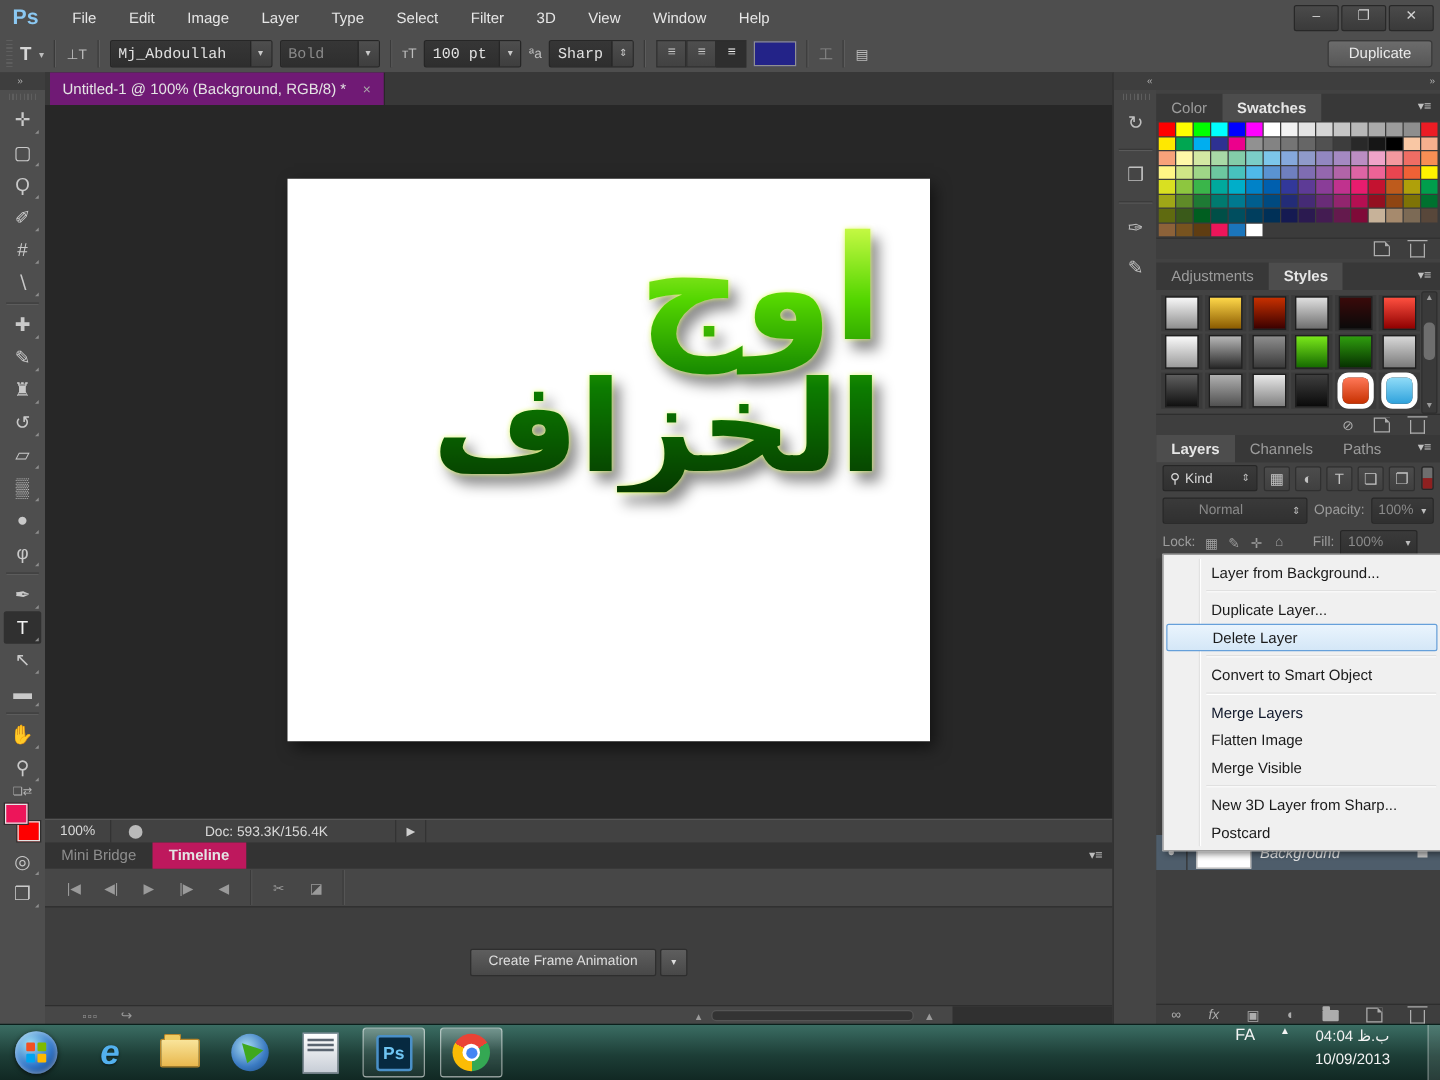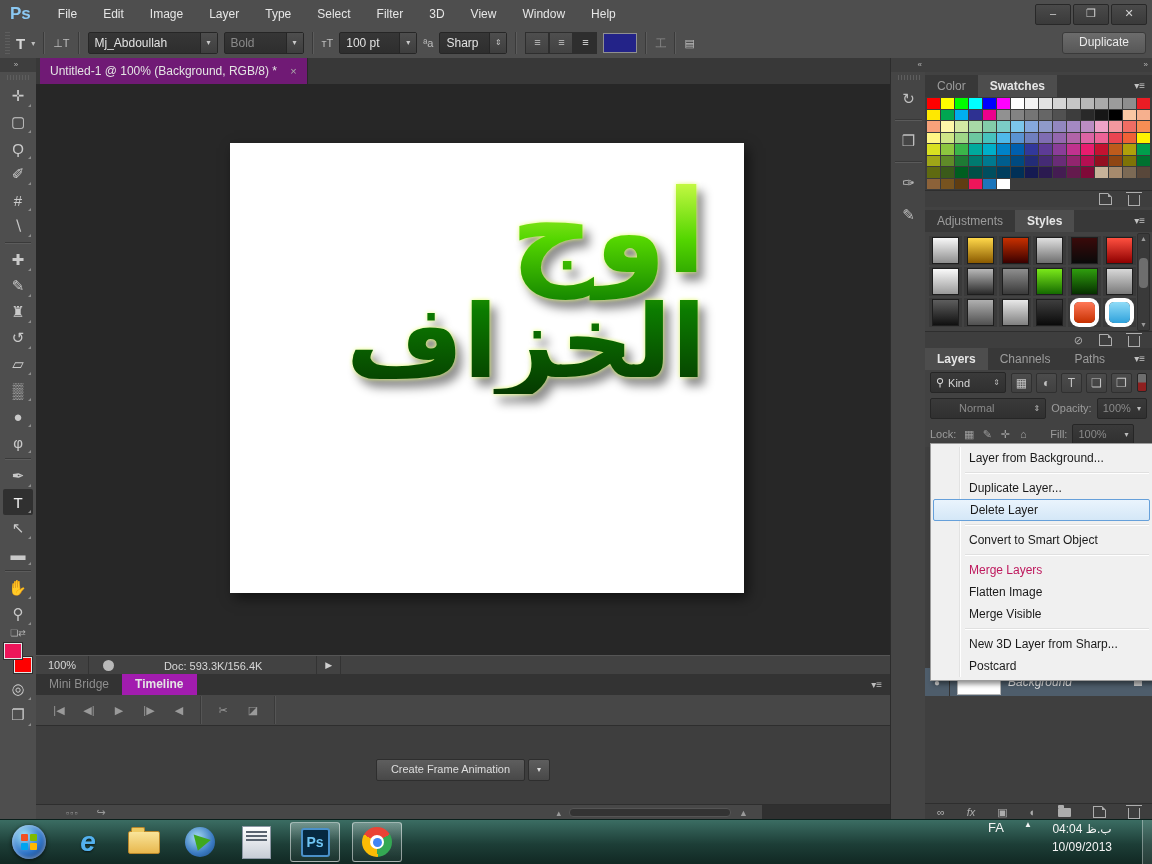--- a/index.html
+++ b/index.html
@@ -16,21 +16,21 @@
   
   .optionsbar{position:absolute;top:28px;left:0;right:0;height:30px;background:#4E4E4E;
     border-bottom:1px solid #242424;display:flex;align-items:center;gap:6px;padding-left:5px;font-size:12px;}
   .grip-v{width:5px;height:22px;background:repeating-linear-gradient(#5E5E5E 0 1px,transparent 1px 3px);}
   .ob-sep{width:1px;height:22px;background:#3A3A3A;border-right:1px solid #5C5C5C;margin:0 2px;}
   .ob-icon{color:#D6D6D6;font-size:15px;font-weight:bold;}
   .ob-icon.small{font-size:11px;font-weight:normal;color:#BDBDBD;}
   .dd-arrow{font-size:8px;color:#BDBDBD;}
   .combo{height:20px;background:linear-gradient(#363636,#2E2E2E);border:1px solid #262626;border-radius:2px;
     display:flex;align-items:center;color:#E2E2E2;}
-  .combo .val{padding:0 6px;flex:1;white-space:nowrap;overflow:hidden;}
+  .combo .val{padding:0 6px;flex:1;white-space:nowrap;overflow:hidden;font-family:Liberation Mono, monospace;}
   .combo .btn{width:16px;height:100%;background:linear-gradient(#4E4E4E,#3E3E3E);border-left:1px solid #262626;
     text-align:center;font-size:8px;line-height:19px;color:#C9C9C9;}
   .combo.disabled .val{color:#8A8A8A;}
   .align-btn{width:22px;height:20px;background:linear-gradient(#4E4E4E,#424242);border:1px solid #2E2E2E;
     color:#C9C9C9;font-size:11px;text-align:center;line-height:19px;}
   .align-btn.active{background:#2E2E2E;color:#EFEFEF;}
   .type-color{width:32px;height:18px;border:1px solid #909090;}
   .ws-btn{margin-left:auto;margin-right:6px;height:20px;padding:0 16px;background:linear-gradient(#6C6C6C,#575757);
     border:1px solid #3A3A3A;border-radius:3px;color:#EAEAEA;line-height:19px;}
   
@@ -67,21 +67,21 @@
   .statusbar{position:absolute;top:655px;left:36px;width:854px;height:19px;background:#424242;border-top:1px solid #555;
     display:flex;align-items:center;font-size:11px;color:#D8D8D8;}
   .sb-zoom{padding:0 12px;border-right:1px solid #333;height:100%;line-height:19px;}
   .sb-page{width:11px;height:11px;border-radius:50%;background:#B9B9B9;margin:0 14px;}
   .sb-doc{width:170px;text-align:center;}
   .sb-arrow{color:#CFCFCF;font-size:9px;margin-left:18px;border-left:1px solid #333;border-right:1px solid #333;height:100%;line-height:19px;padding:0 8px;}
   
   .timeline{position:absolute;top:674px;left:36px;width:854px;height:146px;background:#3E3E3E;}
   .tl-tabs{height:21px;background:#333333;display:flex;font-size:12px;}
   .tl-tab{padding:0 13px;line-height:21px;color:#8E8E8E;}
-  .tl-tab.active{background:#a21caf;color:#E4E4E4;font-weight:bold;}
+  .tl-tab.active{background:#be185d;color:#E4E4E4;font-weight:bold;}
   .tl-menu{margin-left:auto;color:#BDBDBD;font-size:10px;line-height:21px;padding-right:8px;}
   .tl-controls{height:30px;background:#474747;display:flex;align-items:center;color:#9A9A9A;padding-left:8px;}
   .tl-btn{width:30px;text-align:center;font-size:11px;}
   .tl-vsep{width:1px;height:28px;background:#3A3A3A;border-right:1px solid #555;margin:0 6px;}
   .tl-content{height:78px;background:#3E3E3E;border-top:1px solid #2E2E2E;position:relative;}
   .create-wrap{position:absolute;top:33px;left:0;right:0;display:flex;justify-content:center;gap:3px;}
   .create-btn{height:20px;padding:0 14px;background:linear-gradient(#5E5E5E,#484848);border:1px solid #2E2E2E;
     border-radius:2px;font-size:11px;color:#DEDEDE;line-height:19px;}
   .create-dd{width:20px;height:20px;background:linear-gradient(#5E5E5E,#484848);border:1px solid #2E2E2E;
     border-radius:2px;font-size:8px;color:#DEDEDE;text-align:center;line-height:19px;}
@@ -137,21 +137,21 @@
   .i-folder::before{content:"";position:absolute;top:-3px;left:0;width:6px;height:3px;background:#ADADAD;border-radius:1px 1px 0 0;}
   .i-new{width:11px;height:10px;border:1px solid #ADADAD;position:relative;}
   .i-new::before{content:"";position:absolute;right:-1px;top:-1px;border-top:4px solid #3E3E3E;border-left:4px solid #ADADAD;}
   .i-trash{width:10px;height:10px;border:1px solid #ADADAD;border-top:none;position:relative;margin-top:3px;}
   .i-trash::before{content:"";position:absolute;top:-3px;left:-3px;right:-3px;height:1px;background:#ADADAD;}
   
   .ctx{position:absolute;left:930px;top:443px;width:219px;background:#F0F0F0;border:1px solid #9B9B9B;
     box-shadow:3px 3px 5px rgba(0,0,0,.45);padding:3px 1px;z-index:60;font-size:12px;color:#1A1A1A;}
   .ctx::before{content:"";position:absolute;left:28px;top:3px;bottom:3px;width:1px;background:#E2E2E2;border-right:1px solid #FFF;}
   .ctx-item{position:relative;height:22px;line-height:22px;padding-left:37px;white-space:nowrap;}
-  .ctx-item.disabled{color:#be185d;}
+  .ctx-item.disabled{color:#0f172a;}
   .ctx-item.hl{background:linear-gradient(#EAF4FD,#D4E7F7);border:1px solid #66A0DA;border-radius:2px;
     height:20px;line-height:20px;padding-left:36px;margin:0 1px;}
   .ctx-sep{height:1px;background:#E0E0E0;border-bottom:1px solid #FFF;margin:3px 2px 3px 33px;}
   
   .taskbar{position:absolute;left:0;right:0;bottom:0;height:44px;border-top:1px solid #0B201C;
     background:linear-gradient(#3B6D63,#1D3E37 55%,#112823);display:flex;align-items:center;}
   .orb{width:34px;height:34px;border-radius:50%;margin:0 14px 0 12px;position:relative;flex:none;
     background:radial-gradient(circle at 35% 30%,#9FDFF5,#2F74C8 55%,#0A2A60 95%);
     box-shadow:inset 0 0 5px rgba(255,255,255,.6),0 1px 4px rgba(0,0,0,.7);}
   .orb i{position:absolute;width:7px;height:7px;border-radius:1px;}

